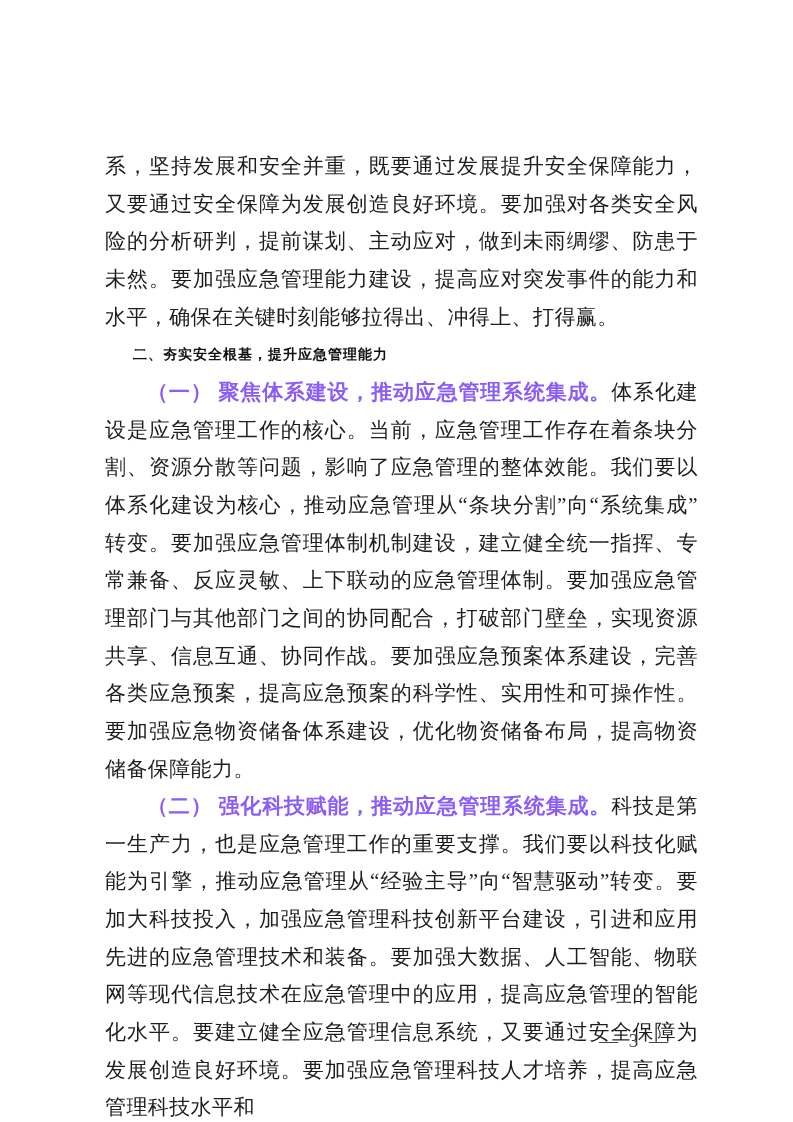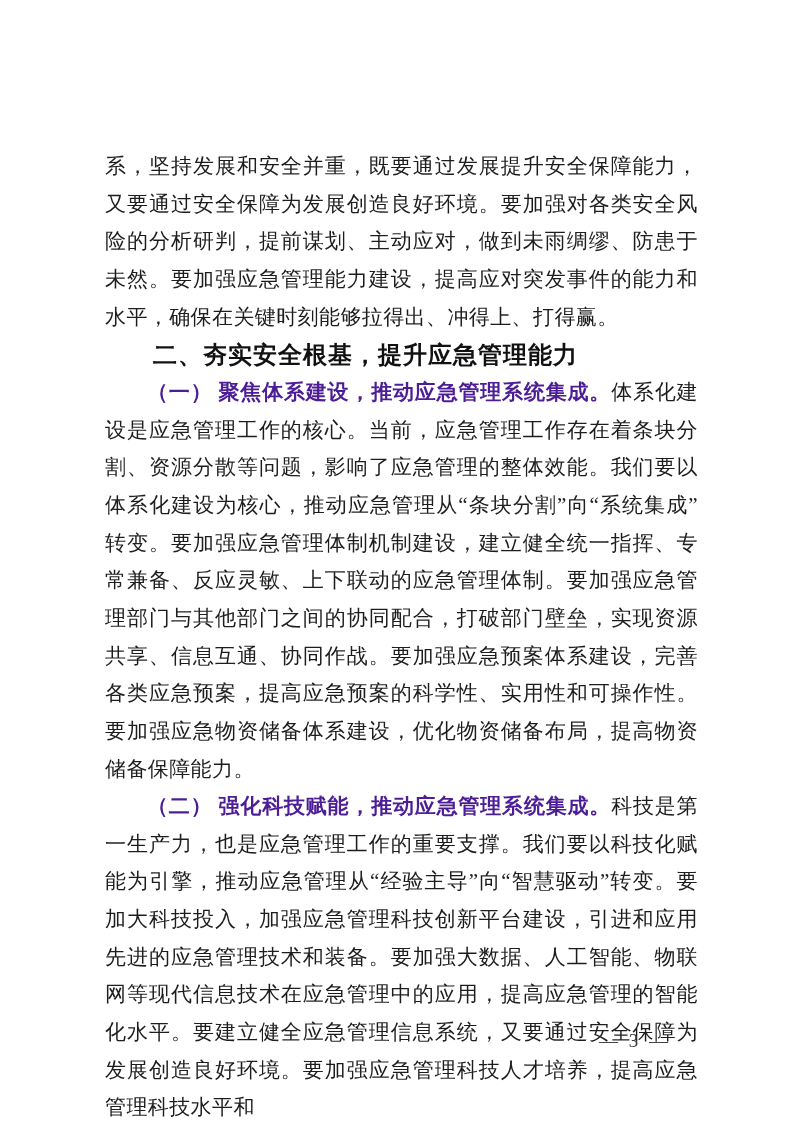--- a/index.html
+++ b/index.html
@@ -35,28 +35,28 @@
   }
   .para.no-indent {
     text-indent: 0;
   }
   .section-heading {
     margin: 0;
     padding: 0;
     text-indent: 2em;
     font-family: "Liberation Sans", "DejaVu Sans", sans-serif;
     font-weight: bold;
-    font-size: 24px;
+    font-size: 14px;
     line-height: 37.65px;
     color: #111111;
     letter-spacing: 1px;
   }
   .lead {
     font-weight: bold;
-    color: #4c1d95;
+    color: #8b5cf6;
   }
   .page-number {
     position: absolute;
     top: 1030px;
     right: 122px;
     font-family: "Liberation Serif", "DejaVu Serif", serif;
     font-size: 19px;
     color: #3c3c3c;
     letter-spacing: 3px;
     white-space: nowrap;

